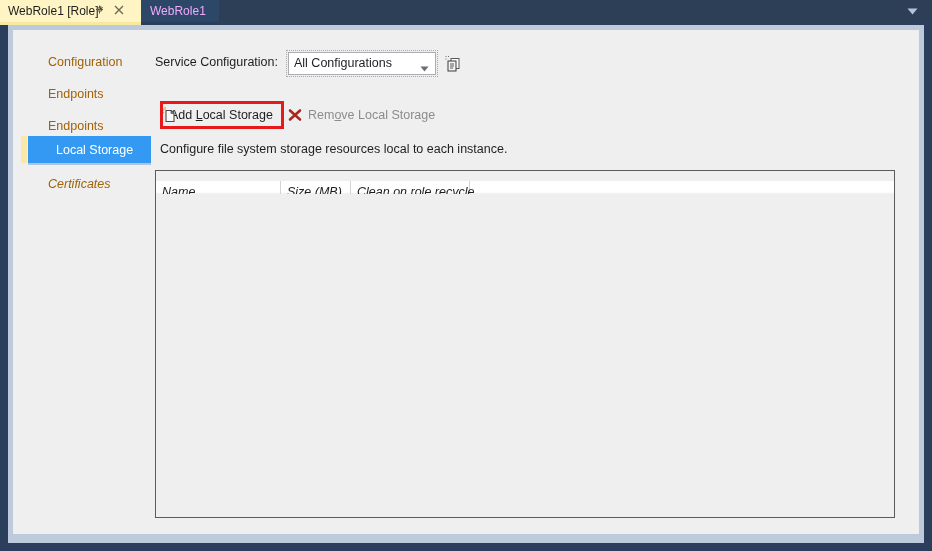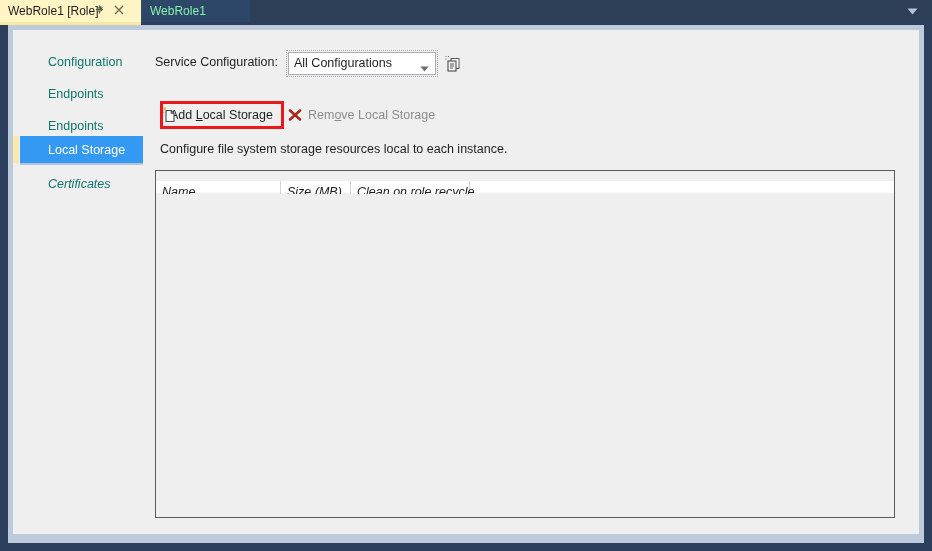--- a/index.html
+++ b/index.html
@@ -47,23 +47,23 @@
   }
   .tab.active {
     left: 0;
     width: 141px;
     background: #FFF4C3;
     color: #1E1E1E;
     padding-left: 8px;
   }
   .tab.inactive {
     left: 141px;
-    width: 109px;
+    width: 78px;
     background: #2D4769;
-    color: #86efac;
+    color: #f0abfc;
     padding-left: 9px;
   }
   .tab-title {
     font-size: 12px;
     line-height: 22px;
   }
   .tab-pin {
     position: absolute;
     left: 93px;
     top: 4px;
@@ -138,21 +138,21 @@
   .nav-item {
     position: absolute;
     left: 7px;
     width: 123px;
     height: 27px;
     display: flex;
     align-items: center;
     padding-left: 28px;
     box-sizing: border-box;
     font-size: 12.5px;
-    color: #0f766e;
+    color: #a16207;
     white-space: nowrap;
     cursor: pointer;
   }
   .nav-item.selected {
     background: #3399F3;
     color: #FFFFFF;
   }
   .nav-item.selected::before {
     content: "";
     position: absolute;
@@ -373,21 +373,21 @@
     <div id="sidebar">
       <div class="nav-item" style="top:18px;">
         <span>Configuration</span>
       </div>
       <div class="nav-item" style="top:50px;">
         <span>Endpoints</span>
       </div>
       <div class="nav-item" style="top:82px;">
         <span>Endpoints</span>
       </div>
-      <div class="nav-item selected" style="top:106px;">
+      <div class="nav-item selected" style="top:106px;margin-left:8px;">
         <span>Local Storage</span>
       </div>
       <div class="nav-item" style="top:140px;font-style:italic;">
         <span>Certificates</span>
       </div>
     </div>
 
     <div id="content">
 
       <div id="svc-row">

